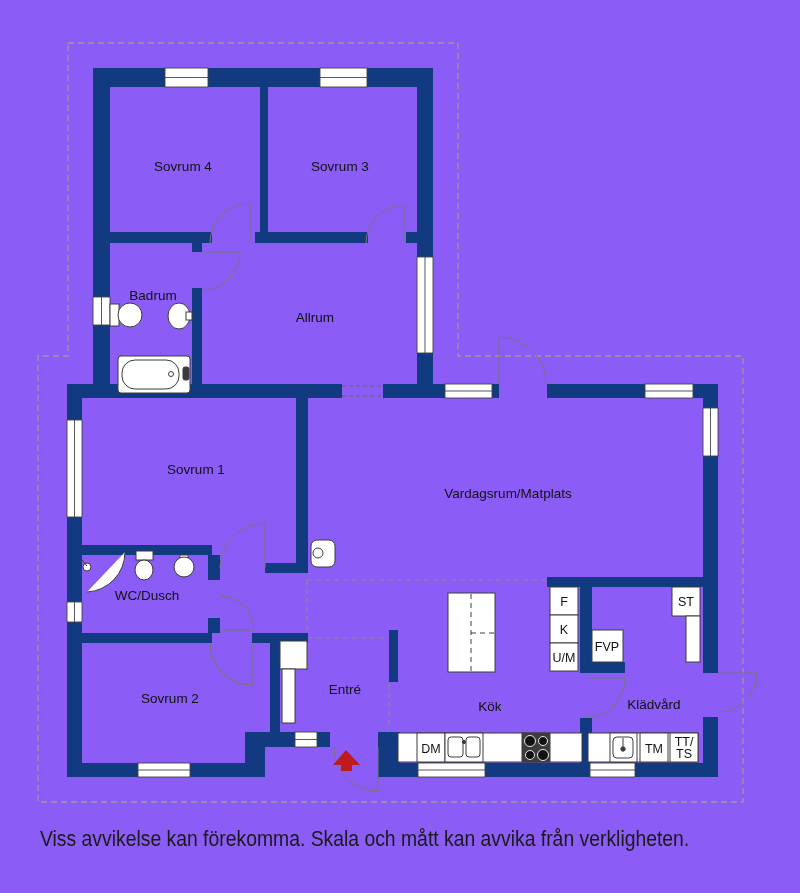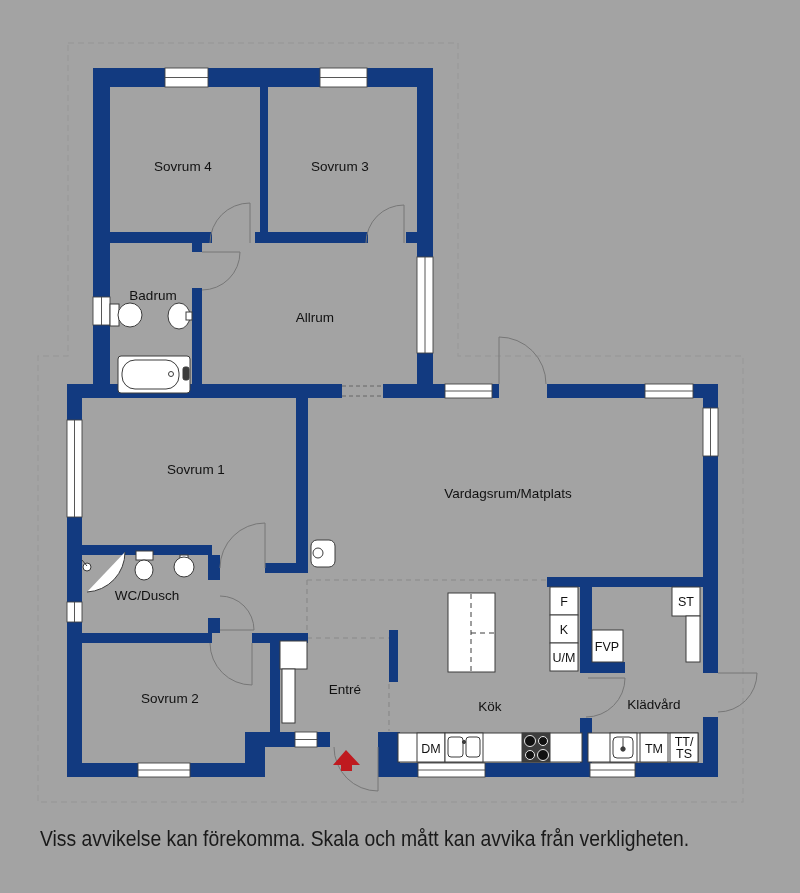--- a/index.html
+++ b/index.html
@@ -1,17 +1,17 @@
 <!DOCTYPE html>
 <html><head>
 <meta charset="utf-8">
 <style>
   html,body{margin:0;padding:0;background:#ffffff;}
   .stage{
-    position:relative;width:800px;height:893px;background:#a3a3a3;overflow:hidden;
+    position:relative;width:800px;height:893px;background:#8b5cf6;overflow:hidden;
     font-family:"Liberation Sans", sans-serif;
   }
   .plan-svg{position:absolute;left:0;top:0;}
   .room-label{font-family:"Liberation Sans", sans-serif;font-size:13.5px;fill:#111;}
   .small-label{font-family:"Liberation Sans", sans-serif;font-size:12.5px;fill:#111;}
   .footer-note{
     position:absolute;left:40px;top:827px;
     font-family:"Liberation Sans", sans-serif;
     font-size:21.5px;color:#1a1a1a;white-space:nowrap;
     transform:scaleX(0.90);transform-origin:left top;

